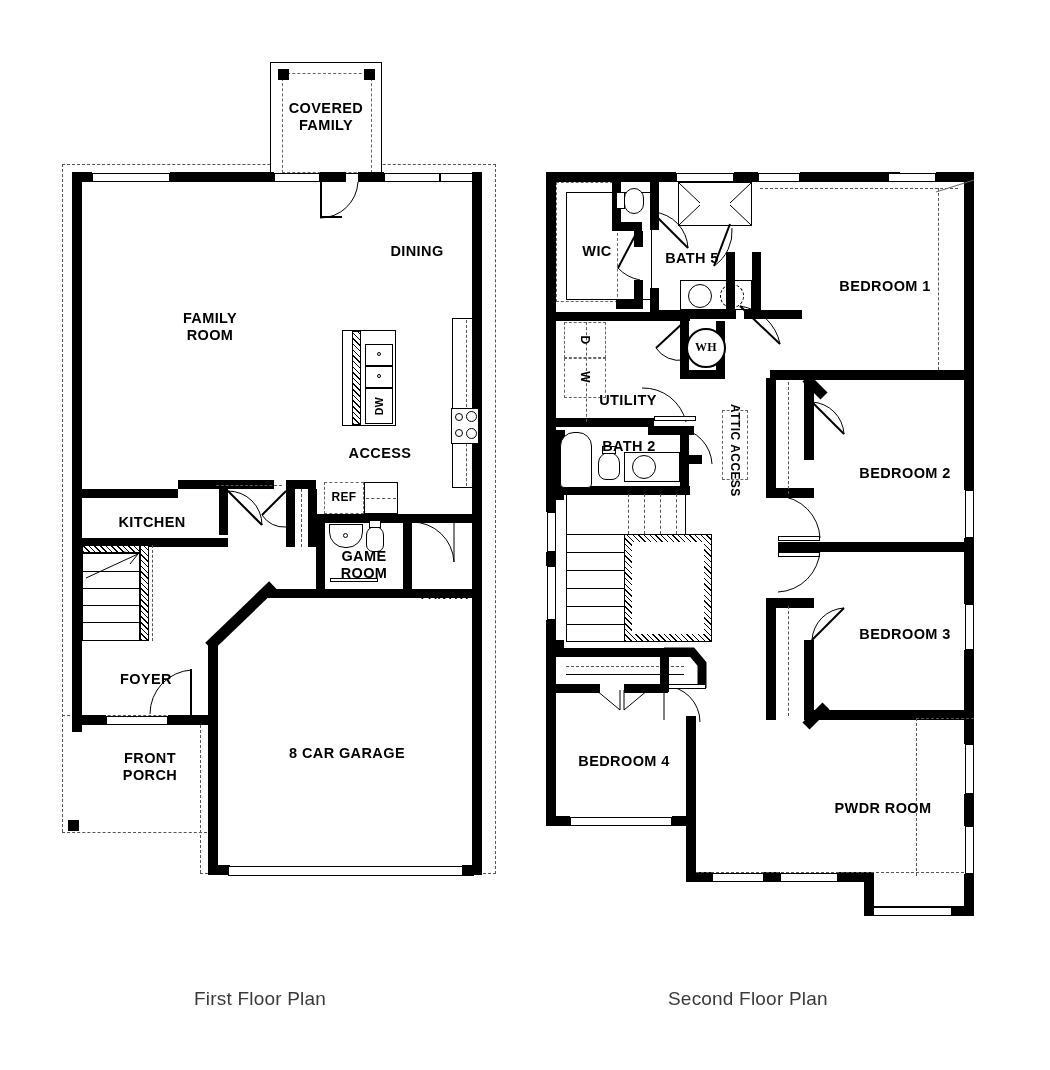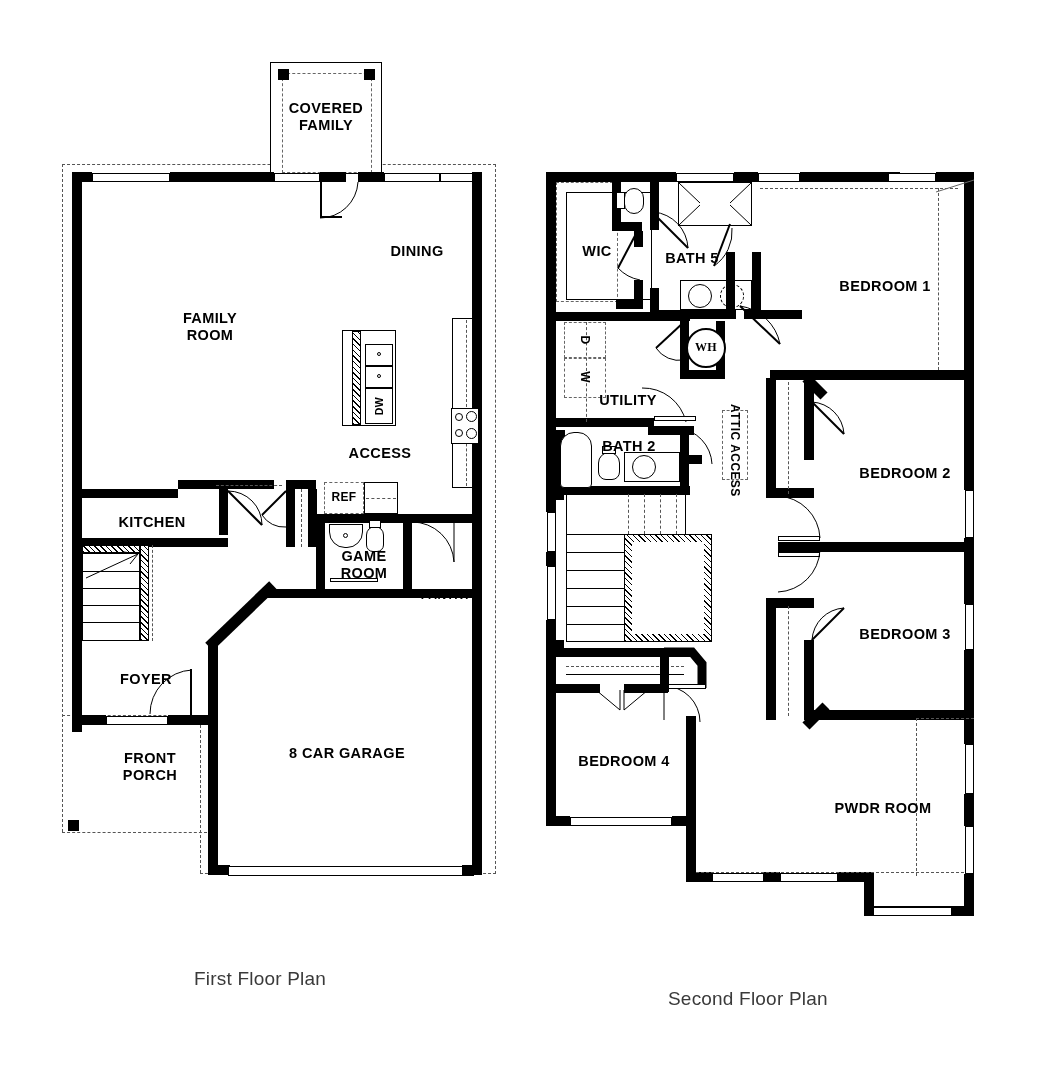--- a/index.html
+++ b/index.html
@@ -219,21 +219,21 @@
     <svg style="position:absolute;left:205px;top:585px;width:70px;height:70px;">
       <path d="M64 4 L8 58" stroke="#000" stroke-width="11" fill="none" stroke-linecap="square"></path>
     </svg>
     <div class="wall" style="left:262px; top:589px; width:56px; height:9px;"></div>
     <div class="wall" style="left:208px; top:645px; width:10px; height:230px;"></div>
     <div class="wall" style="left:208px; top:865px; width:22px; height:10px;"></div>
     <div class="win win-h" style="left:228px; top:866px; width:246px; height:10px;"></div>
     <div class="wall" style="left:462px; top:865px; width:20px; height:10px;"></div>
     <div class="lbl m" style="left:232px; top:745px; width:230px;">8 CAR GARAGE</div>
 
-    <div class="caption" style="left:194px; top:968px;">First Floor Plan</div>
+    <div class="caption" style="left:194px; top:988px;">First Floor Plan</div>
   </div>
 
   <div class="plan" id="plan-second">
 
     <div class="wall" style="left:26px;  top:172px; width:16px;  height:10px;"></div>
     <div class="wall" style="left:42px;  top:172px; width:18px;  height:10px;"></div>
     <div class="wall" style="left:60px;  top:172px; width:96px;  height:10px;"></div>
     <div class="win win-h" style="left:156px; top:173px; width:58px;"></div>
     <div class="wall" style="left:214px; top:172px; width:24px;  height:10px;"></div>
     <div class="win win-h" style="left:238px; top:173px; width:42px;"></div>

